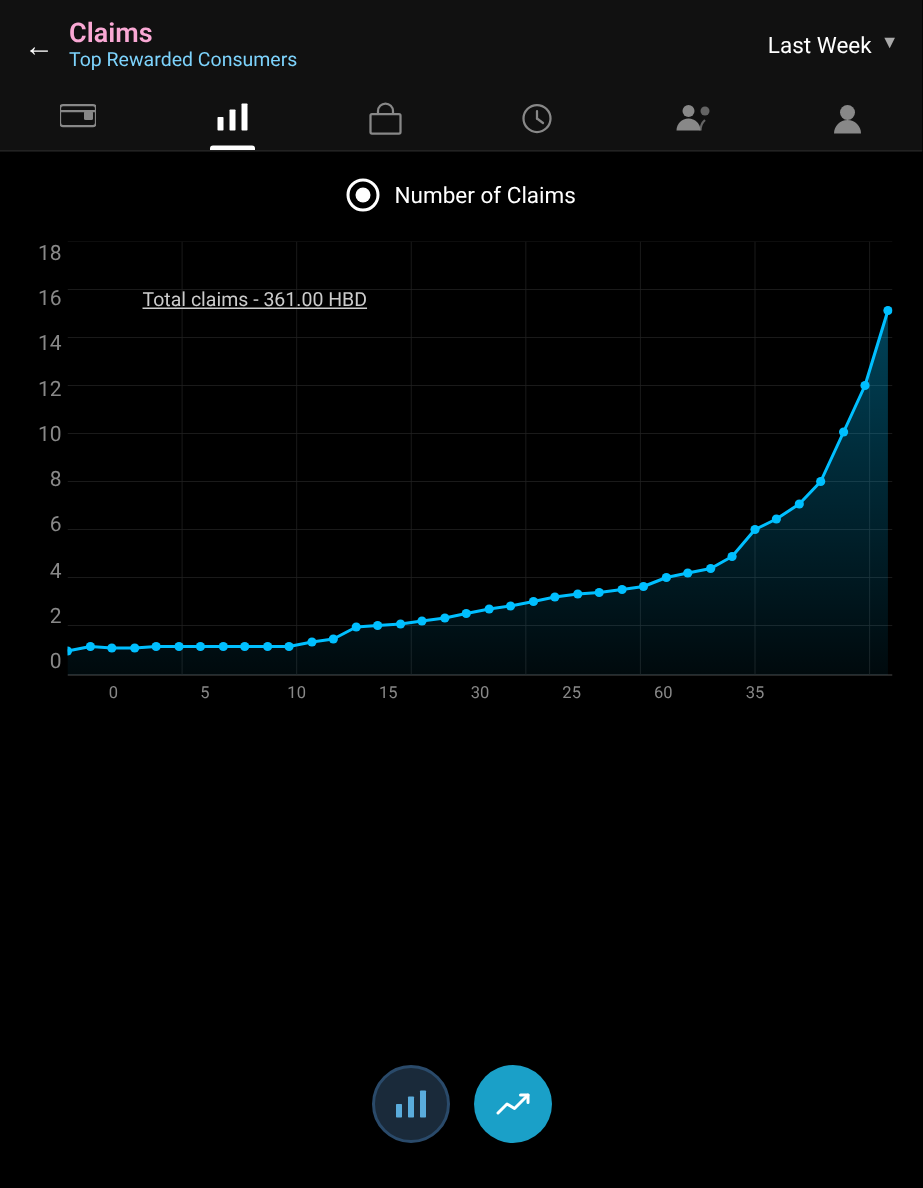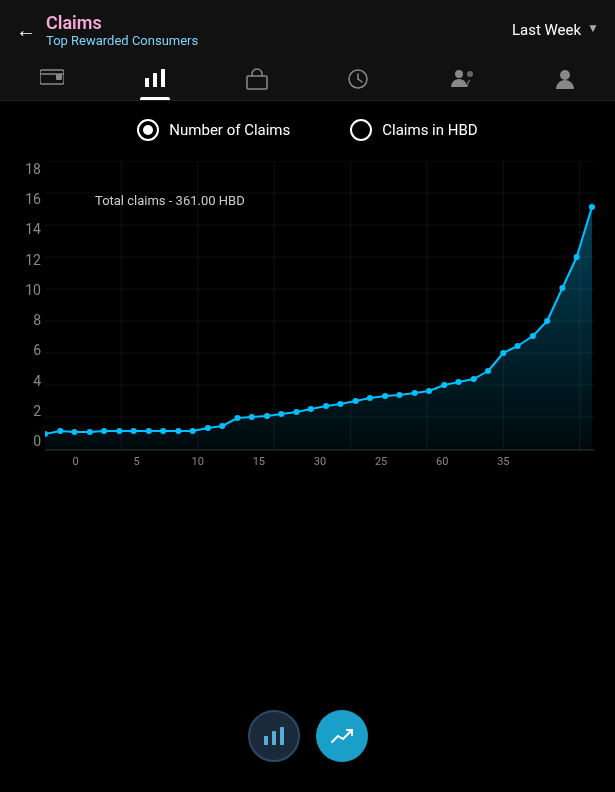--- a/index.html
+++ b/index.html
@@ -137,20 +137,21 @@
     .chart-info {
       position: absolute;
       top: 30px;
       left: 50px;
       z-index: 10;
     }
     .chart-info-line {
       font-size: 13px;
       color: #ccc;
       line-height: 1.6;
+      text-decoration: underline;
     }
     .y-axis {
       position: absolute;
       left: 0;
       top: 0;
       bottom: 30px;
       width: 35px;
       display: flex;
       flex-direction: column-reverse;
       justify-content: space-between;
@@ -276,24 +277,20 @@
       <circle cx="10" cy="7" r="5"></circle>
       <path d="M1 21c0-5 4-9 9-9s9 4 9 9"></path>
     </svg>
   </div>
 </div>
 
 <div class="radio-row">
   <div class="radio-option">
     <div class="radio-circle selected"></div>
     <span class="radio-label">Number of Claims</span>
-  </div>
-  <div class="radio-option">
-    <div class="radio-circle"></div>
-    <span class="radio-label">Claims in HBD</span>
   </div>
 </div>
 
 <div class="chart-container">
 
   <div class="y-axis">
     <span class="y-label">0</span>
     <span class="y-label">2</span>
     <span class="y-label">4</span>
     <span class="y-label">6</span>

